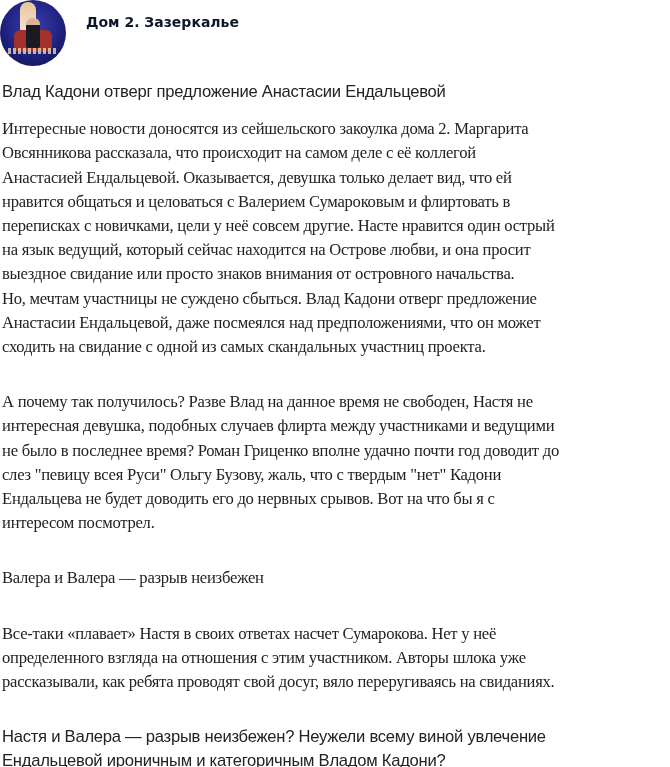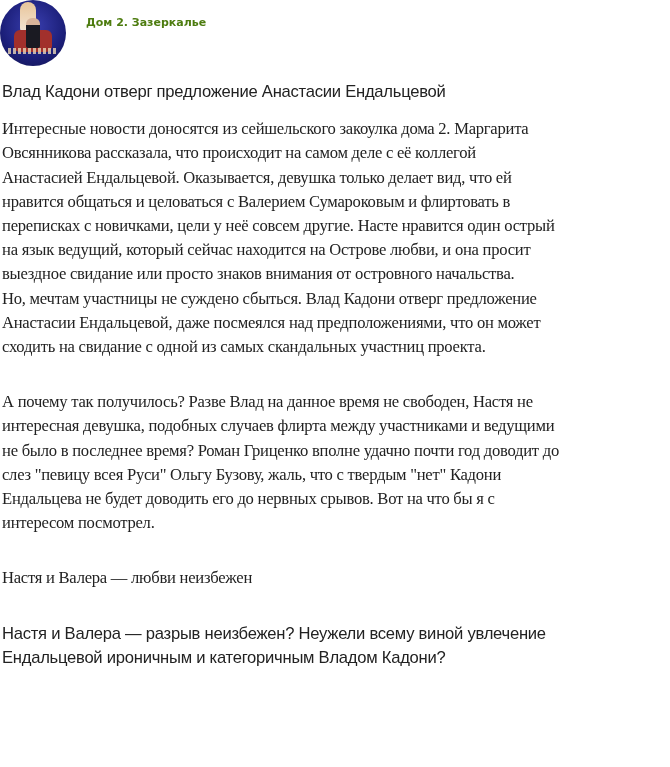--- a/index.html
+++ b/index.html
@@ -58,22 +58,22 @@
       left: 8px; top: 48px;
       width: 50px; height: 6px;
       background: repeating-linear-gradient(90deg, #e9d6b6 0 3px, transparent 3px 5px);
       opacity: .8;
     }
     .group-name {
       margin-left: 20px;
       margin-top: -22px;
       font-family: "DejaVu Sans", sans-serif;
       font-weight: bold;
-      font-size: 11px;
-      color: #4d7c0f;
+      font-size: 14px;
+      color: #0f172a;
       cursor: pointer;
     }
     .post {
       position: absolute;
       left: 2px;
       top: 80px;
       width: 664px;
       font-family: "Liberation Sans", sans-serif;
       font-size: 16.6px;
       letter-spacing: -0.25px;
@@ -111,16 +111,19 @@
 выездное свидание или просто знаков внимания от островного начальства.
 Но, мечтам участницы не суждено сбыться. Влад Кадони отверг предложение
 Анастасии Ендальцевой, даже посмеялся над предположениями, что он может
 сходить на свидание с одной из самых скандальных участниц проекта.</p>
   <p class="gap">А почему так получилось? Разве Влад на данное время не свободен, Настя не
 интересная девушка, подобных случаев флирта между участниками и ведущими
 не было в последнее время? Роман Гриценко вполне удачно почти год доводит до
 слез "певицу всея Руси" Ольгу Бузову, жаль, что с твердым "нет" Кадони
 Ендальцева не будет доводить его до нервных срывов. Вот на что бы я с
 интересом посмотрел.</p>
-  <p class="gap">Настя и Валера — любви неизбежен</p>
+  <p class="gap">Валера и Валера — разрыв неизбежен</p>
+  <p class="gap">Все-таки «плавает» Настя в своих ответах насчет Сумарокова. Нет у неё
+определенного взгляда на отношения с этим участником. Авторы шлока уже
+рассказывали, как ребята проводят свой досуг, вяло переругиваясь на свиданиях.</p>
   <p>Настя и Валера — разрыв неизбежен? Неужели всему виной увлечение
 Ендальцевой ироничным и категоричным Владом Кадони?</p>
 </div>
 
 </body></html>

